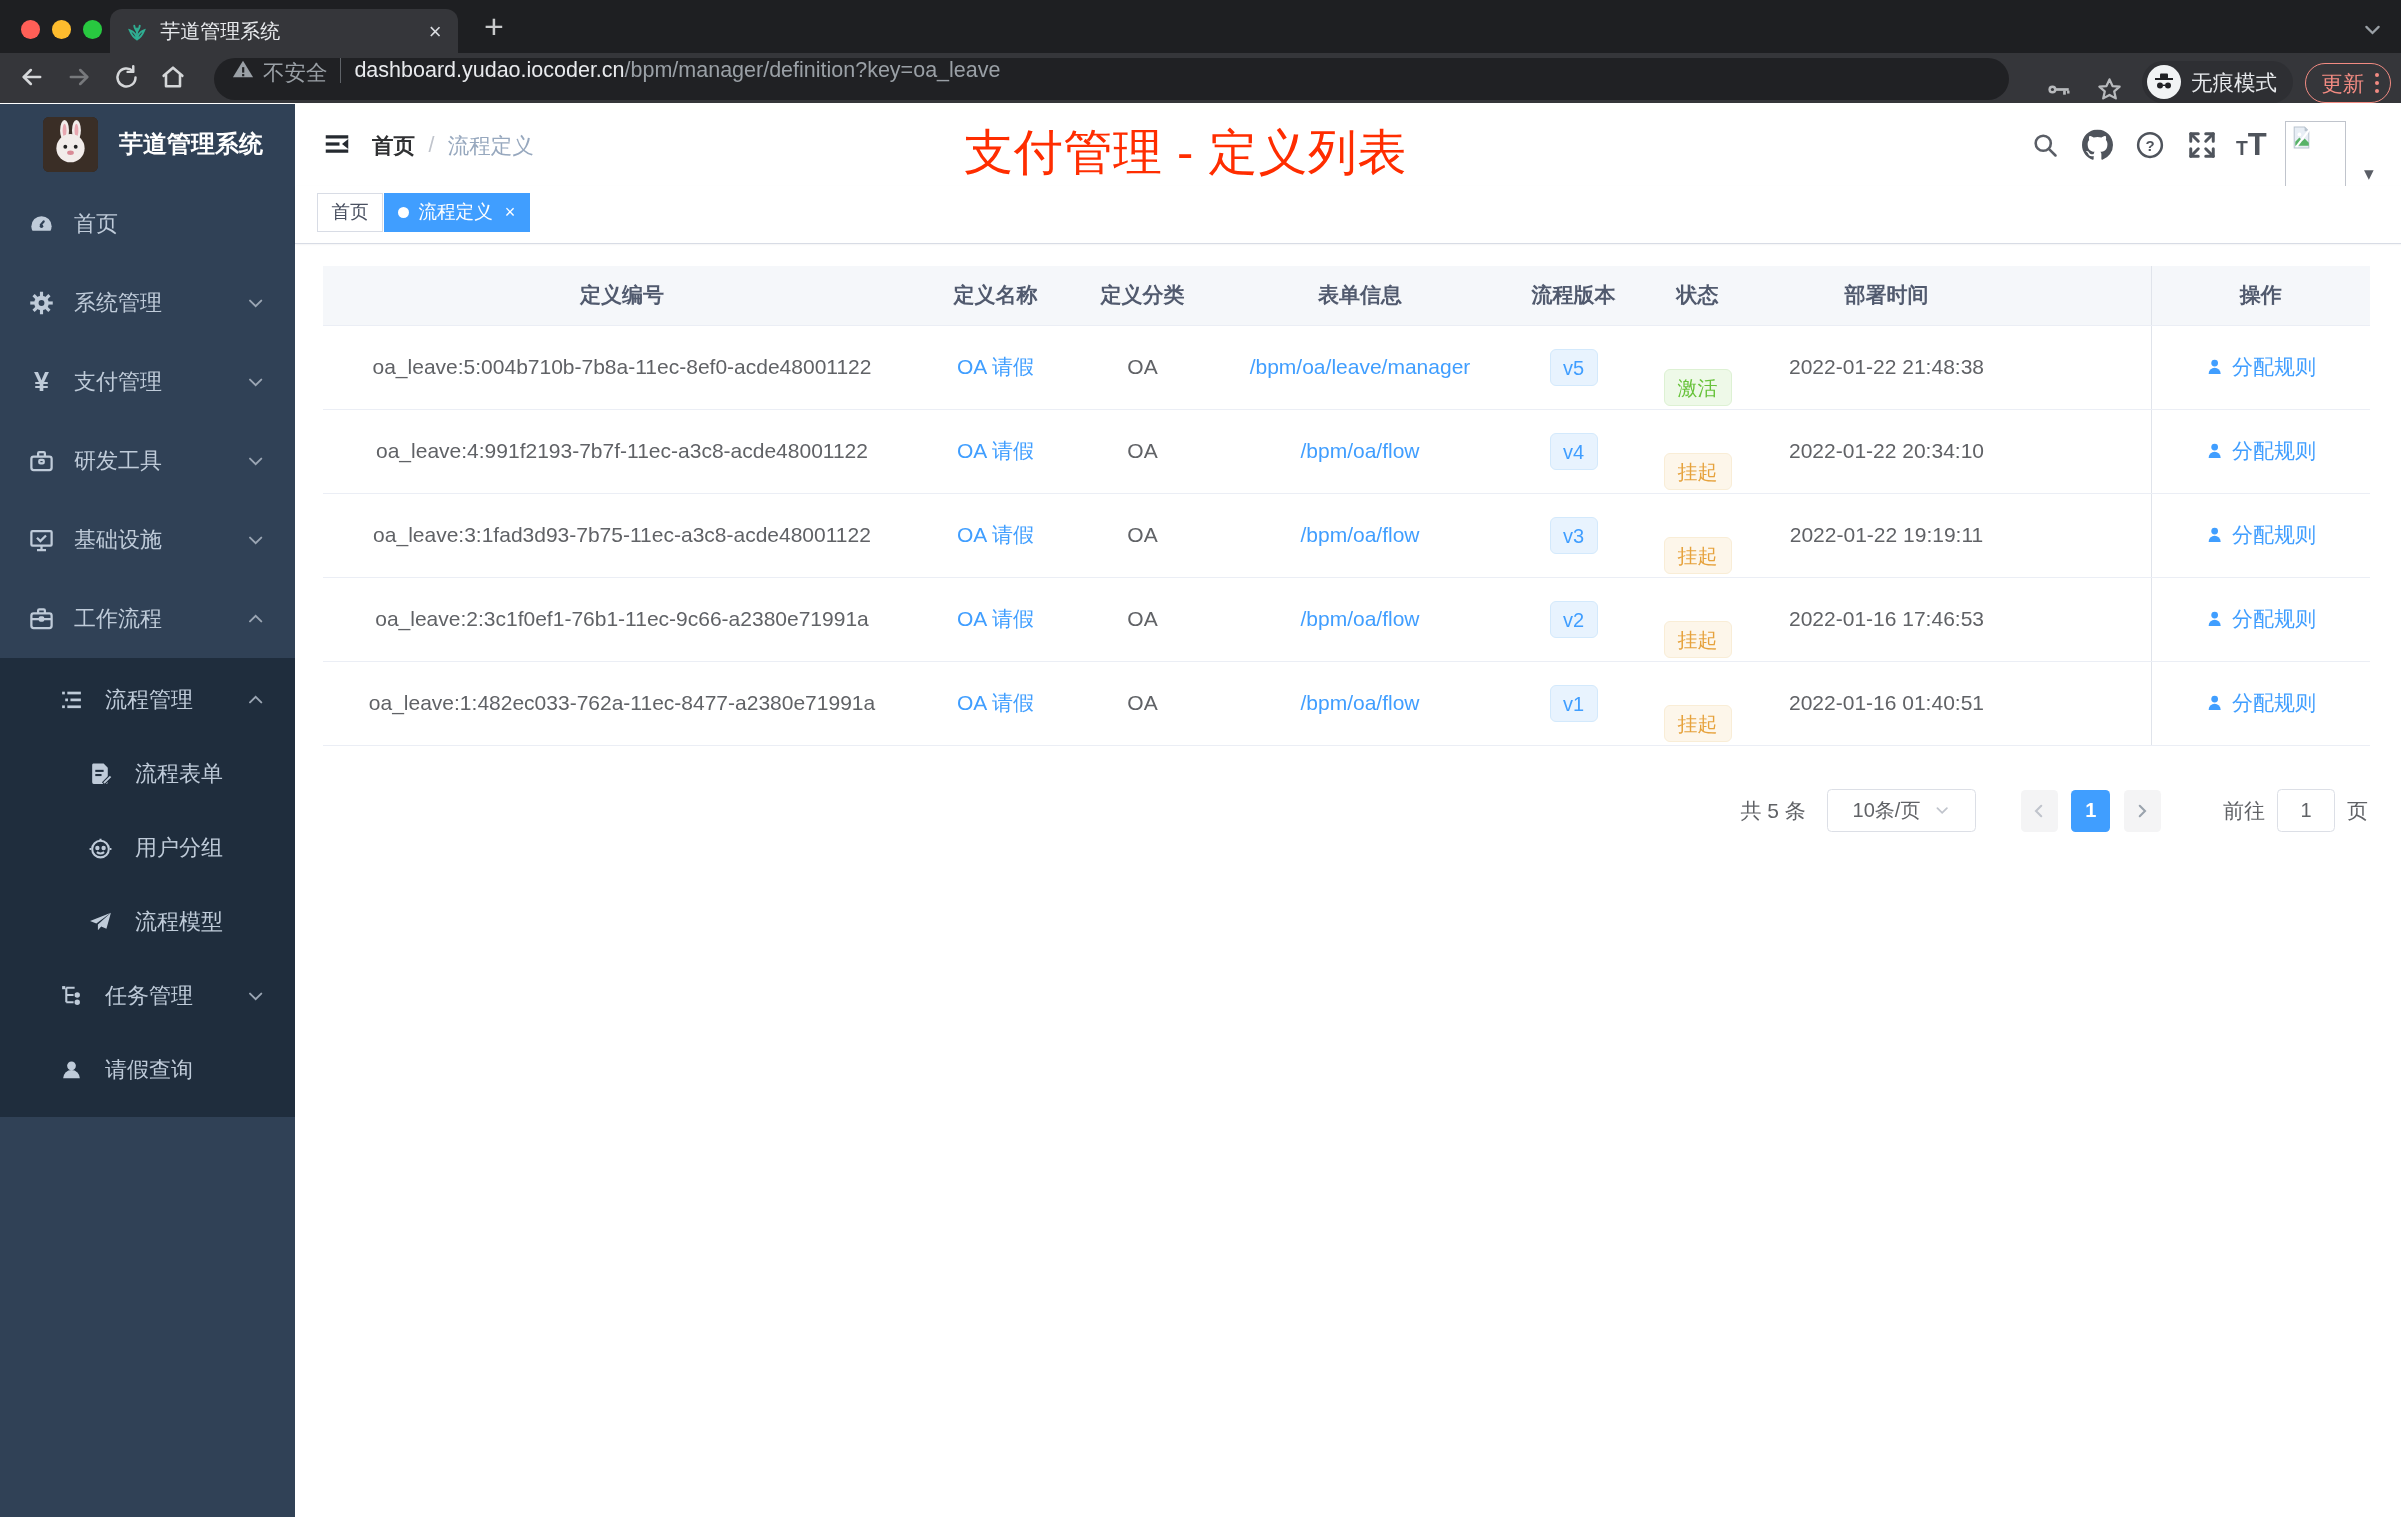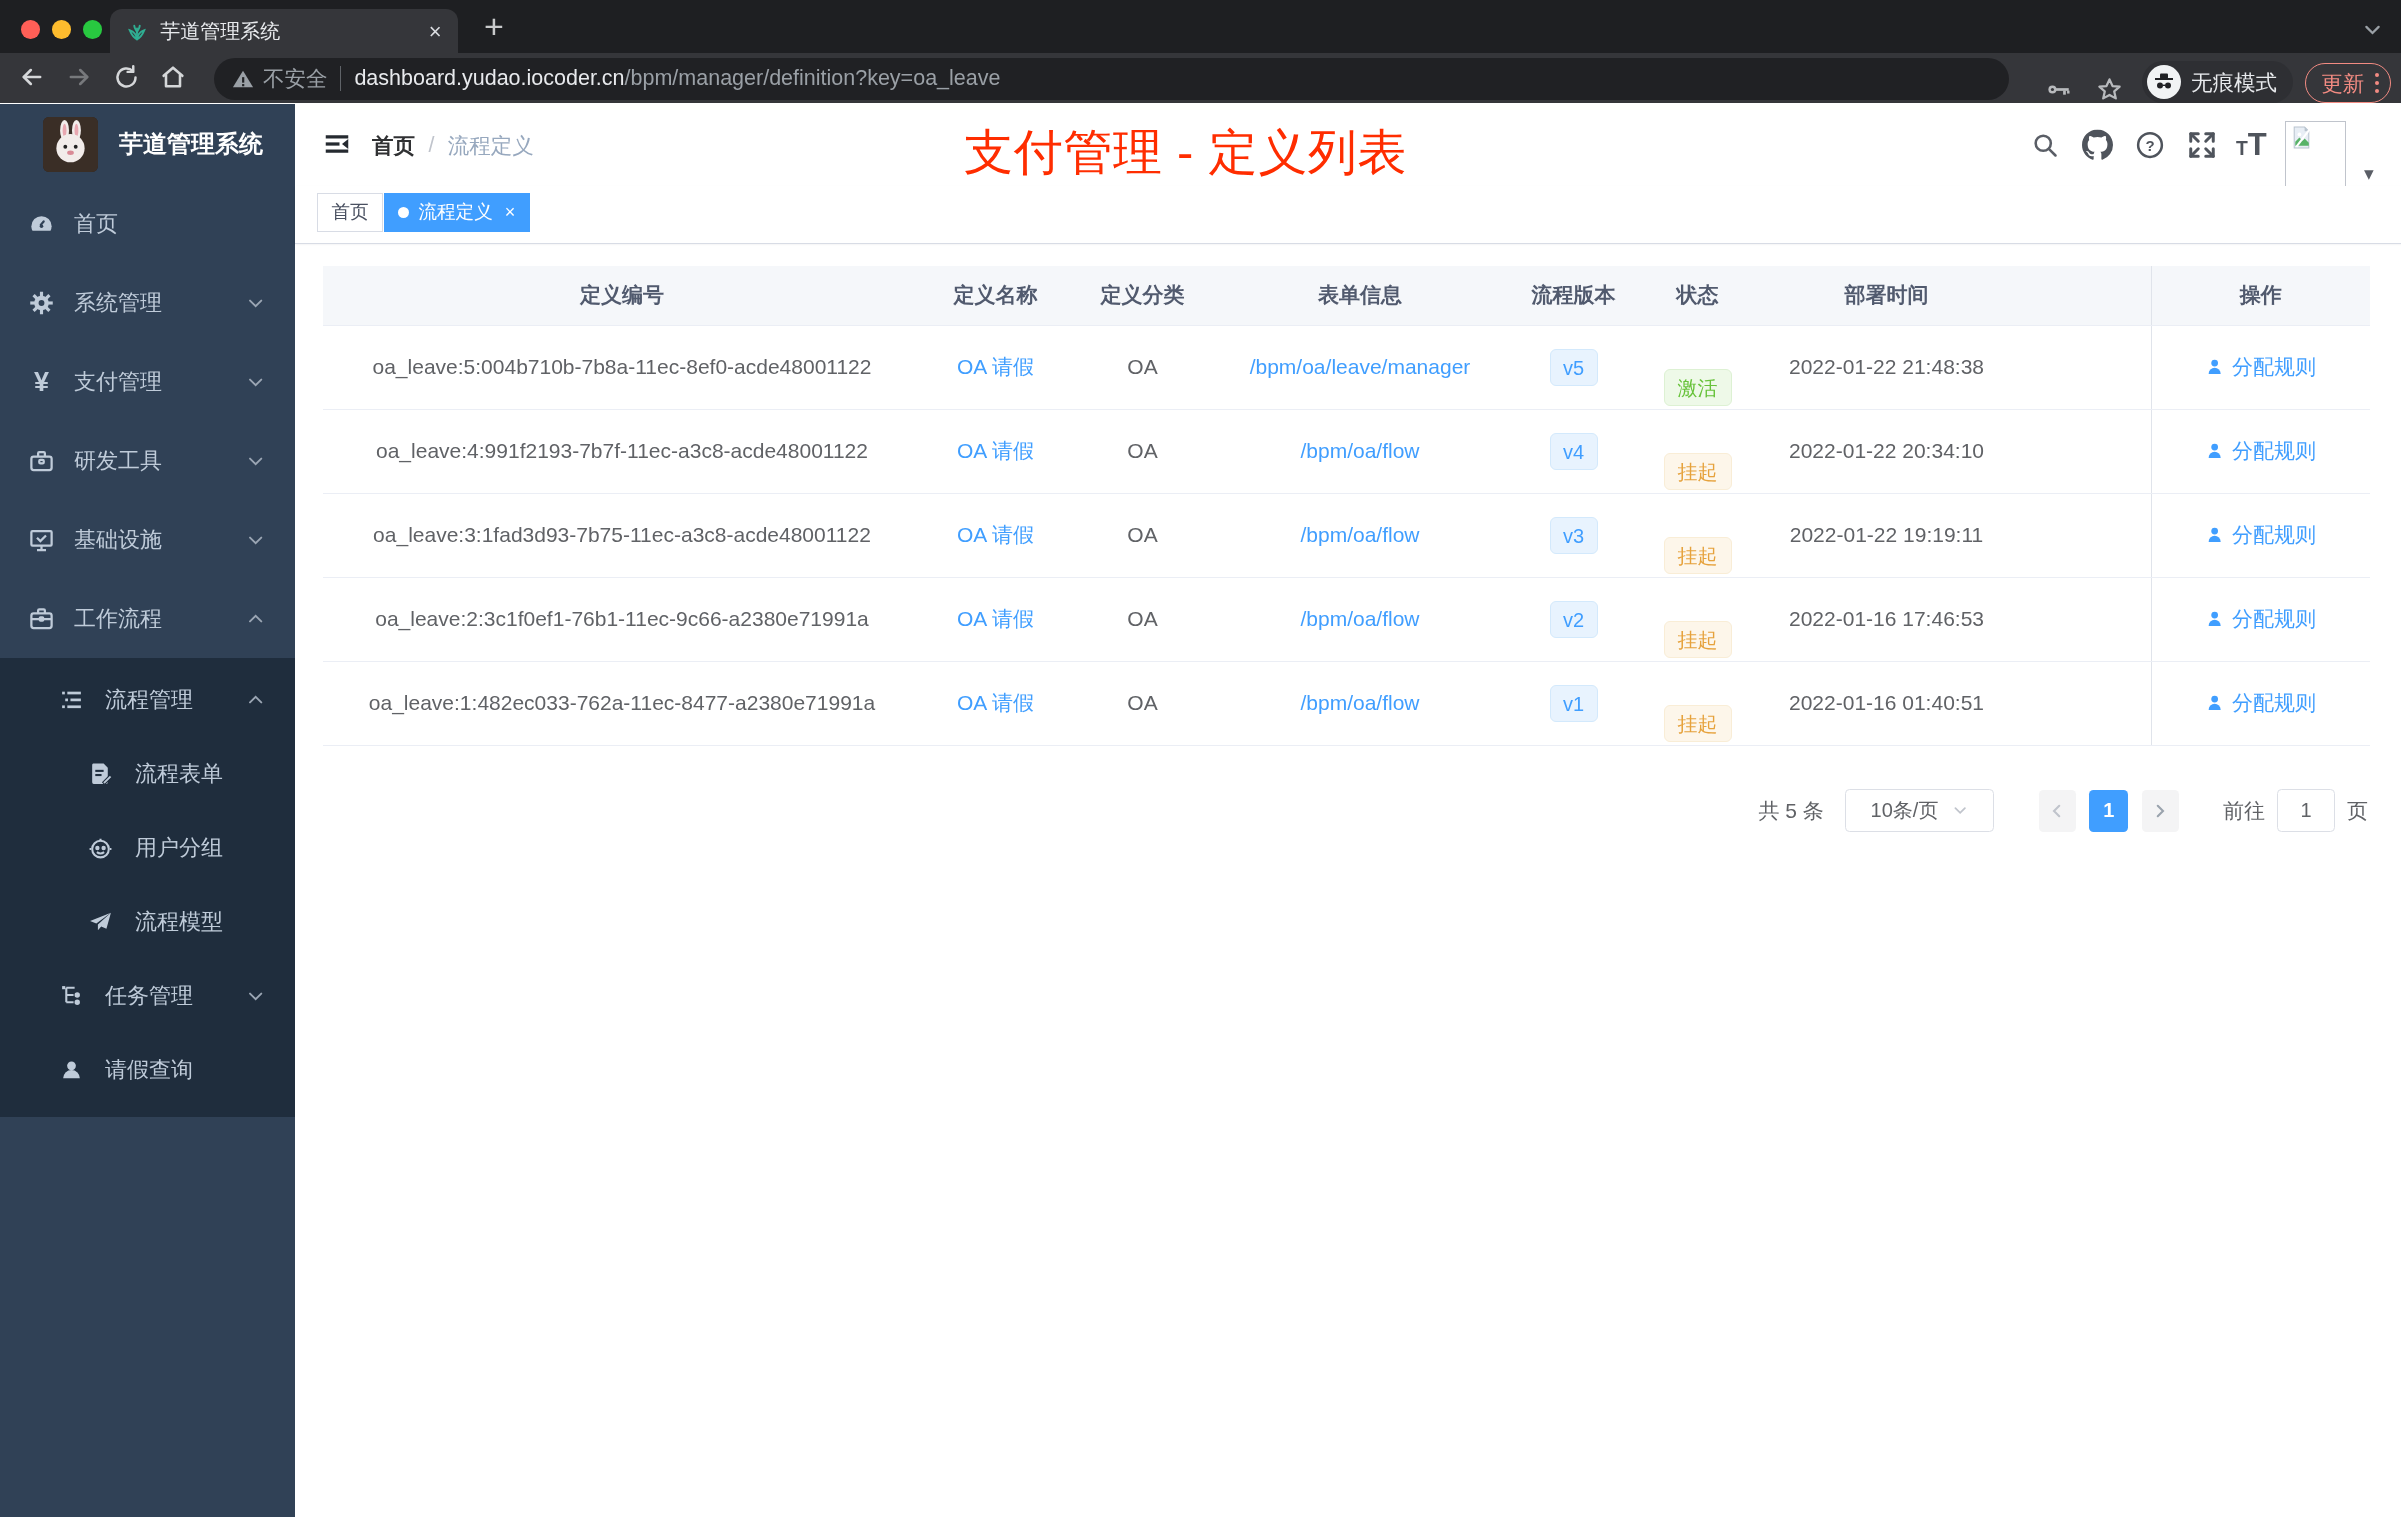--- a/index.html
+++ b/index.html
@@ -13,21 +13,21 @@
   .light.red{background:#ff5f57}.light.yellow{background:#febc2e}.light.green{background:#28c840}
   .tab { position:absolute; left:110px; top:9px; width:348px; height:45px; background:#35363a;
     border-radius:12px 12px 0 0; display:flex; align-items:center; padding:0 16.3px; color:#e8eaed; }
   .tab-title { font-size:20px; margin-left:12px; flex:1; white-space:nowrap; overflow:hidden; }
   .tab-close { font-size:22px; color:#dadce0; margin-left:7.4px; }
   .newtab { position:absolute; left:484px; top:7.4px; font-size:34px; color:#c8c9cb; font-weight:300; }
   .tabsearch { position:absolute; right:18px; top:19.3px; }
   .toolbar { position:absolute; top:53px; left:0; width:2401px; height:50px; background:#35363a; }
   .navbtns { position:absolute; left:18px; top:10.4px; display:flex; gap:19.3px; align-items:center; }
   .omnibox { position:absolute; left:214px; top:4.5px; width:1795px; height:42px; background:#202124;
-    border-radius:21px; display:flex; align-items:center; padding:0 18px; }
+    border-radius:21px; display:flex; padding:0 18px; }
   .sec-label { color:#9aa0a6; font-size:21.5px; margin:0 12px 0 9px; }
   .omni-divider { width:1.5px; height:25px; background:#5f6368; margin-right:13.4px; }
   .url { font-size:21.5px; color:#e8eaed; white-space:nowrap; }
   .url .path { color:#9aa0a6; }
   .toolbar-right { position:absolute; right:0; top:0; height:50px; display:flex; align-items:flex-end; }
   .incog-chip { display:flex; align-items:center; background:#2e2f33; border-radius:21px;
     height:42px; padding:3.7px 16.3px 3.7px 4.5px; margin-left:19.3px; }
   .incog-circle { width:34px; height:34px; border-radius:50%; background:#f1f3f4;
     display:flex; align-items:center; justify-content:center; margin-right:10.4px; }
   .incog-label { color:#e8eaed; font-size:21.5px; }
@@ -103,21 +103,21 @@
     display:flex; align-items:center; }
   .pg-total { font-size:21px; color:#606266; margin-right:21px; }
   .pg-size { width:149px; height:43px; border:0.7px solid #dcdfe6; border-radius:4.5px; background:#fff;
     display:flex; align-items:center; justify-content:center; gap:13.4px; font-size:20px; color:#606266;
     margin-right:45px; }
   .pg-btn { width:37px; height:42px; background:#f4f4f5; border-radius:4.5px; display:flex;
     align-items:center; justify-content:center; margin-right:13.4px; }
   .pg-page { width:39px; height:42px; background:#409eff; color:#fff; border-radius:4.5px;
     display:flex; align-items:center; justify-content:center; font-size:20px; font-weight:bold;
     margin-right:13.4px; }
-  .pg-goto { font-size:21px; color:#606266; margin:0 12px 0 31px; }
+  .pg-goto { font-size:21px; color:#606266; margin:0 12px 0 49px; }
   .pg-input { width:58px; height:43px; border:0.7px solid #dcdfe6; border-radius:4.5px; text-align:center;
     font-size:20px; color:#606266; outline:none; font-family:inherit; }
   .pg-unit { font-size:21px; color:#606266; margin-left:12px; }
 
   svg { display:block; }
 </style>
 </head>
 <body>
 
 <div class="tabstrip">

